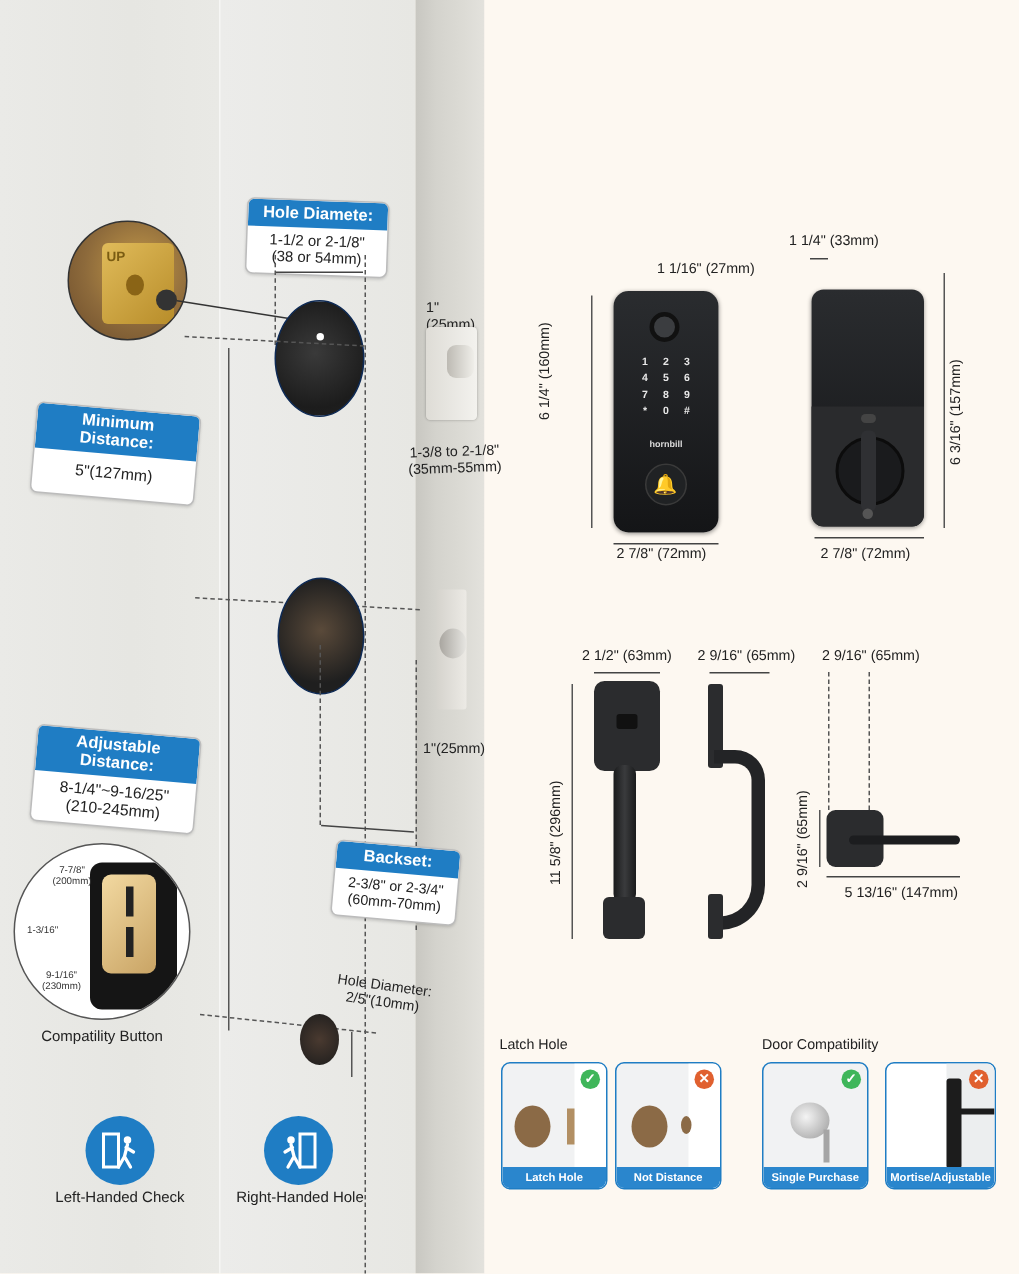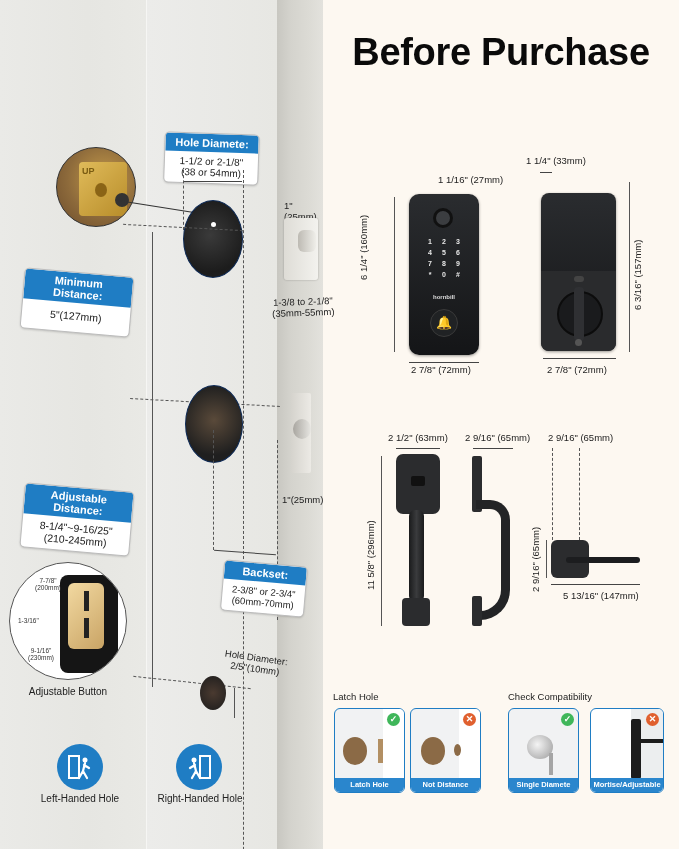--- a/index.html
+++ b/index.html
@@ -37,35 +37,34 @@
 </head>
 <body>
 
 <div class="abs door"></div>
 <div class="abs seam"></div>
 <div class="abs door2"></div>
 <div class="abs edge"></div>
 <div class="abs rightbg"></div>
 
 <div class="abs title">
-  <div>Before Purchase</div>
 </div>
 
 <div class="abs tag" style="left:164px;top:133px;width:95px;transform:rotate(2deg)">
   <div class="hd">Hole Diamete:</div>
   <div class="bd">
     <div>1-1/2 or 2-1/8"</div>
     <div>(38 or 54mm)</div>
   </div>
 </div>
 <div class="abs dline" style="left:183px;top:170px;height:60px"></div>
 <div class="abs dline" style="left:243px;top:170px;height:740px"></div>
 <div class="abs" style="left:184px;top:181px;width:58px;border-top:1px solid #444"></div>
 
-<div class="abs circle" style="left:56px;top:147px;width:80px;height:80px;background:radial-gradient(circle at 60% 40%,#c49a4a,#8d6a3b 55%,#6b4b2b);border:1px solid #333;overflow:hidden">
+<div class="abs circle" style="left:45px;top:147px;width:80px;height:80px;background:radial-gradient(circle at 60% 40%,#c49a4a,#8d6a3b 55%,#6b4b2b);border:1px solid #333;overflow:hidden">
   <div class="abs" style="left:22px;top:14px;width:48px;height:54px;background:linear-gradient(135deg,#e0bb5a,#b88d2a);border-radius:4px"></div>
   <div class="abs" style="left:25px;top:18px;font-size:9px;color:#7a5c12;font-weight:700">UP</div>
   <div class="abs circle" style="left:38px;top:35px;width:12px;height:14px;background:#8a6416"></div>
   <div class="abs circle" style="left:58px;top:45px;width:14px;height:14px;background:#333"></div>
 </div>
 <div class="abs" style="left:118px;top:200px;width:96px;border-top:1px solid #333;transform:rotate(9deg);transform-origin:left"></div>
 
 <div class="abs circle hole" style="left:183px;top:200px;width:60px;height:78px"></div>
 <div class="abs circle" style="left:211px;top:222px;width:5px;height:5px;background:#fff"></div>
 <div class="abs hline" style="left:123px;top:227px;width:120px;transform:rotate(3deg)"></div>
@@ -96,21 +95,21 @@
   <div class="abs" style="left:25px;top:14px;font-size:6.5px;text-align:center;color:#333">
     <div>7-7/8"</div>
     <div>(200mm)</div>
   </div>
   <div class="abs" style="left:8px;top:54px;font-size:6.5px;color:#333">1-3/16"</div>
   <div class="abs" style="left:18px;top:84px;font-size:6.5px;text-align:center;color:#333">
     <div>9-1/16"</div>
     <div>(230mm)</div>
   </div>
 </div>
-<div class="abs iconlbl" style="left:22px;top:686px;width:92px">Adjustable Button</div>
+<div class="abs iconlbl" style="left:22px;top:686px;width:92px">Compatility Button</div>
 
 <div class="abs dline" style="left:213px;top:430px;height:120px"></div>
 <div class="abs dline" style="left:277px;top:440px;height:180px"></div>
 <div class="abs" style="left:214px;top:552px;width:62px;border-top:1px solid #444;transform:rotate(4deg)"></div>
 <div class="abs tag" style="left:222px;top:563px;width:84px;transform:rotate(5deg)">
   <div class="hd">Backset:</div>
   <div class="bd" style="font-size:9.5px">
     <div>2-3/8" or 2-3/4"</div>
     <div>(60mm-70mm)</div>
   </div>
@@ -140,21 +139,21 @@
 
 <div class="abs" style="left:57px;top:744px">
   <div class="iconcirc">
     <svg width="30" height="30" viewBox="0 0 30 30">
         <rect x="4" y="4" width="10" height="22" fill="none" stroke="#fff" stroke-width="2"></rect>
         <circle cx="20" cy="8" r="2.5" fill="#fff"></circle>
         <path d="M20 11 L18 19 L14 26 M18 19 L22 26 M19 13 L24 16" stroke="#fff" stroke-width="2.2" fill="none" stroke-linecap="round"></path>
       </svg>
   </div>
 </div>
-<div class="abs iconlbl" style="left:30px;top:793px;width:100px">Left-Handed Hole</div>
+<div class="abs iconlbl" style="left:30px;top:793px;width:100px">Left-Handed Check</div>
 <div class="abs" style="left:176px;top:744px">
   <div class="iconcirc">
     <svg width="30" height="30" viewBox="0 0 30 30">
         <rect x="16" y="4" width="10" height="22" fill="none" stroke="#fff" stroke-width="2"></rect>
         <circle cx="10" cy="8" r="2.5" fill="#fff"></circle>
         <path d="M10 11 L12 19 L16 26 M12 19 L8 26 M11 13 L6 16" stroke="#fff" stroke-width="2.2" fill="none" stroke-linecap="round"></path>
       </svg>
   </div>
 </div>
 <div class="abs iconlbl" style="left:150px;top:793px;width:100px">Right-Handed Hole</div>
@@ -235,26 +234,26 @@
   <div class="cap">Latch Hole</div>
 </div>
 <div class="card" style="left:410px;top:708px">
   <div class="abs" style="left:48px;top:0;width:22px;height:85px;background:#fff"></div>
   <div class="abs circle" style="left:10px;top:28px;width:24px;height:28px;background:#8b6a46"></div>
   <div class="abs circle" style="left:43px;top:35px;width:7px;height:12px;background:#8b6a46"></div>
   <div class="badge no">✕</div>
   <div class="cap">Not Distance</div>
 </div>
 
-<div class="abs sect" style="left:508px;top:691px">Check Compatibility</div>
+<div class="abs sect" style="left:508px;top:691px">Door Compatibility</div>
 <div class="card" style="left:508px;top:708px">
   <div class="abs circle" style="left:18px;top:26px;width:26px;height:24px;background:radial-gradient(circle at 40% 40%,#f4f4f4,#9a9a9a)"></div>
   <div class="abs" style="left:40px;top:44px;width:4px;height:22px;background:#a5a5a5"></div>
   <div class="badge ok">✓</div>
-  <div class="cap">Single Diamete</div>
+  <div class="cap">Single Purchase</div>
 </div>
 <div class="card" style="left:590px;top:708px;width:74px;background:#fff">
   <div class="abs" style="left:40px;top:0;width:34px;height:85px;background:#eceeef"></div>
   <div class="abs" style="left:40px;top:10px;width:10px;height:60px;background:#1c1c1c;border-radius:2px"></div>
   <div class="abs" style="left:44px;top:30px;width:28px;height:4px;background:#1c1c1c"></div>
   <div class="badge no">✕</div>
   <div class="cap">Mortise/Adjustable</div>
 </div>
 
 </body></html>

